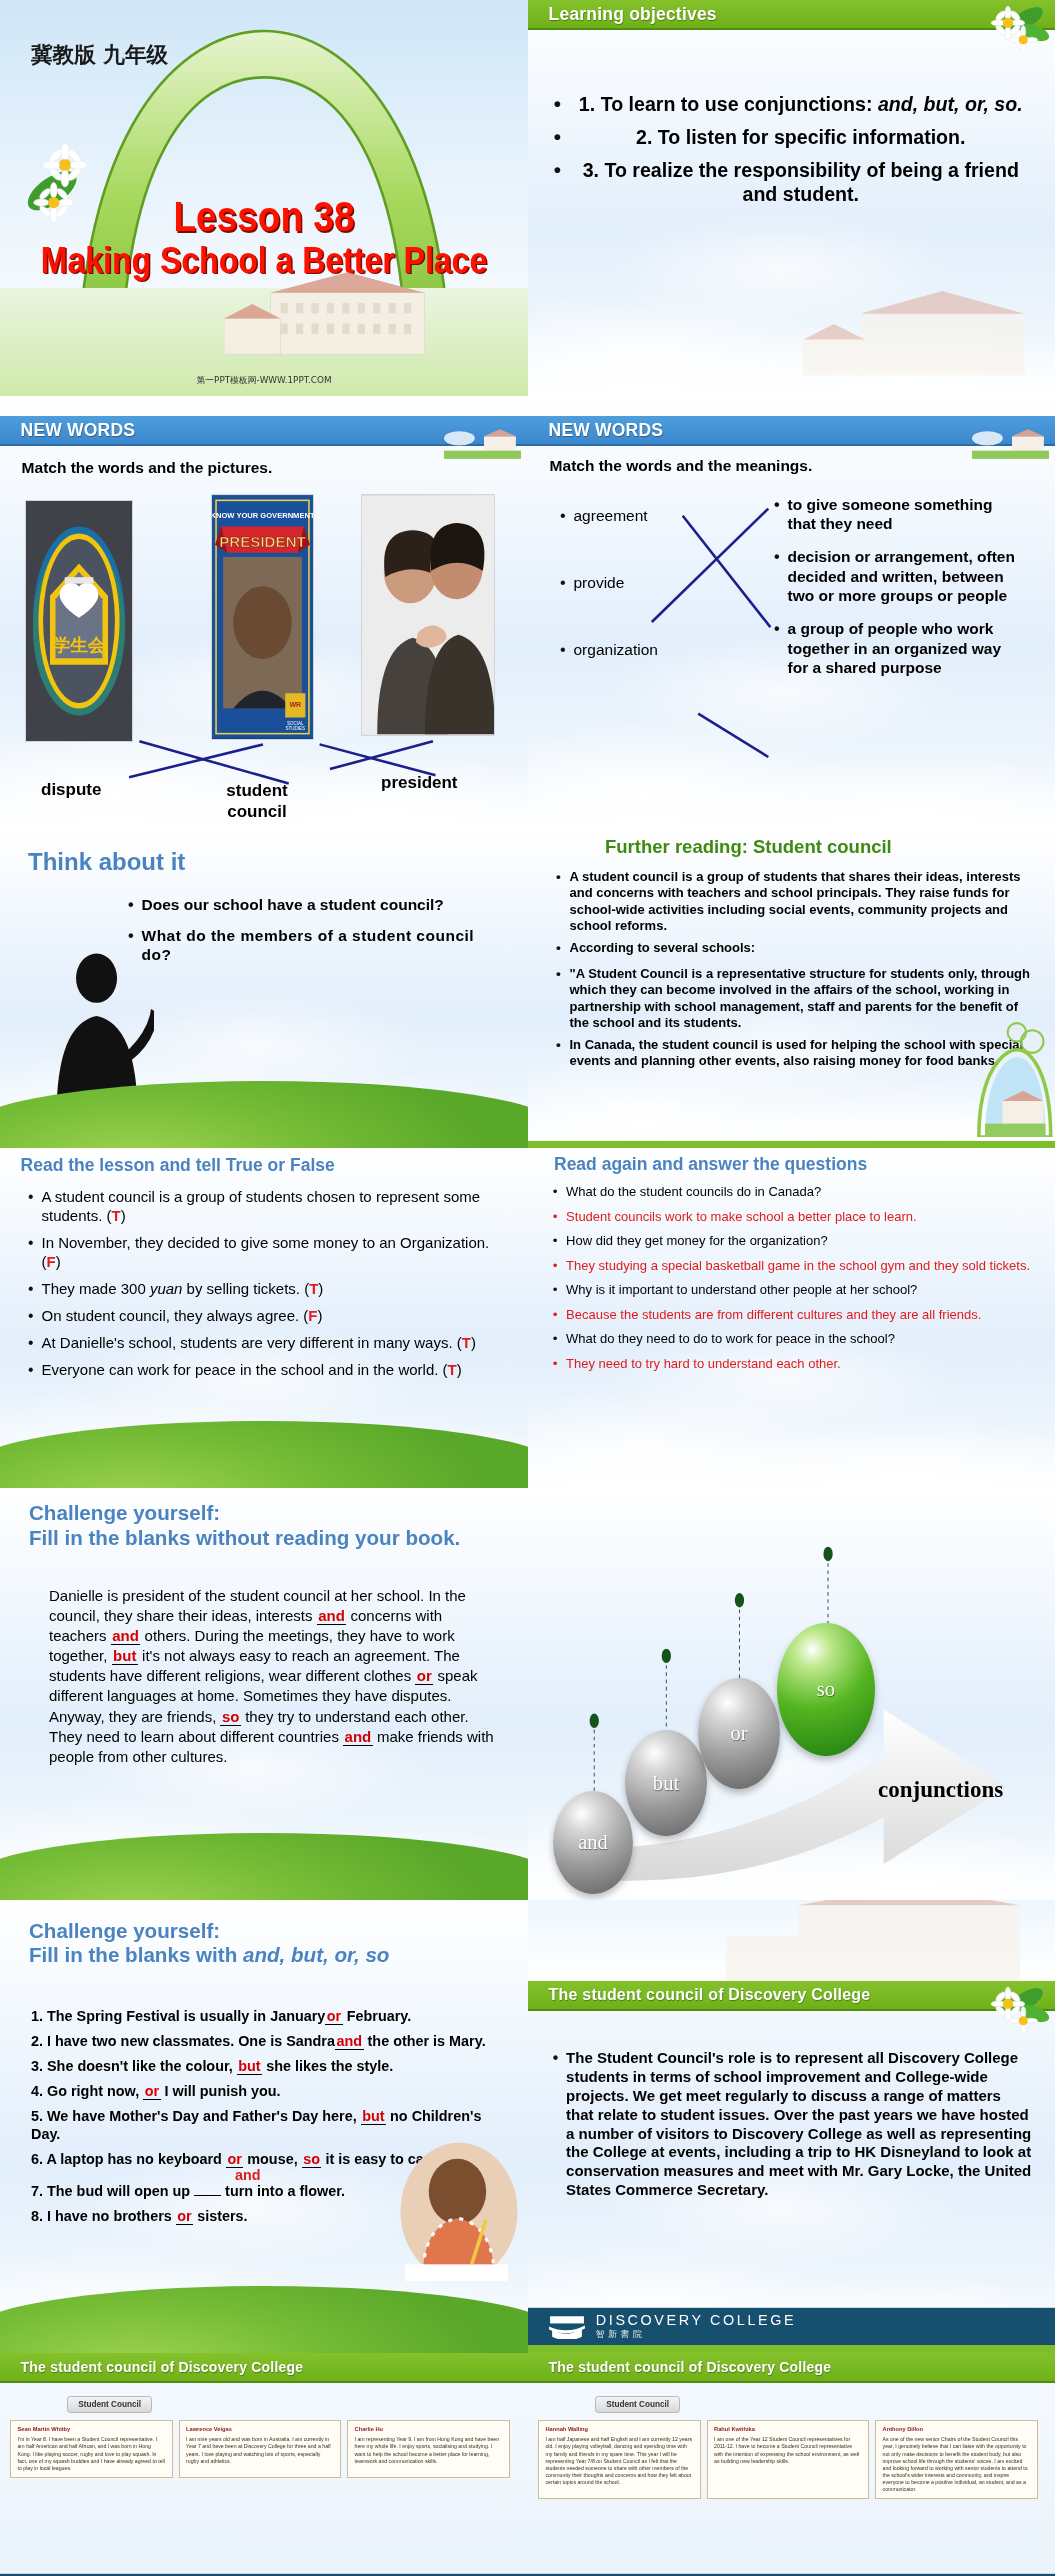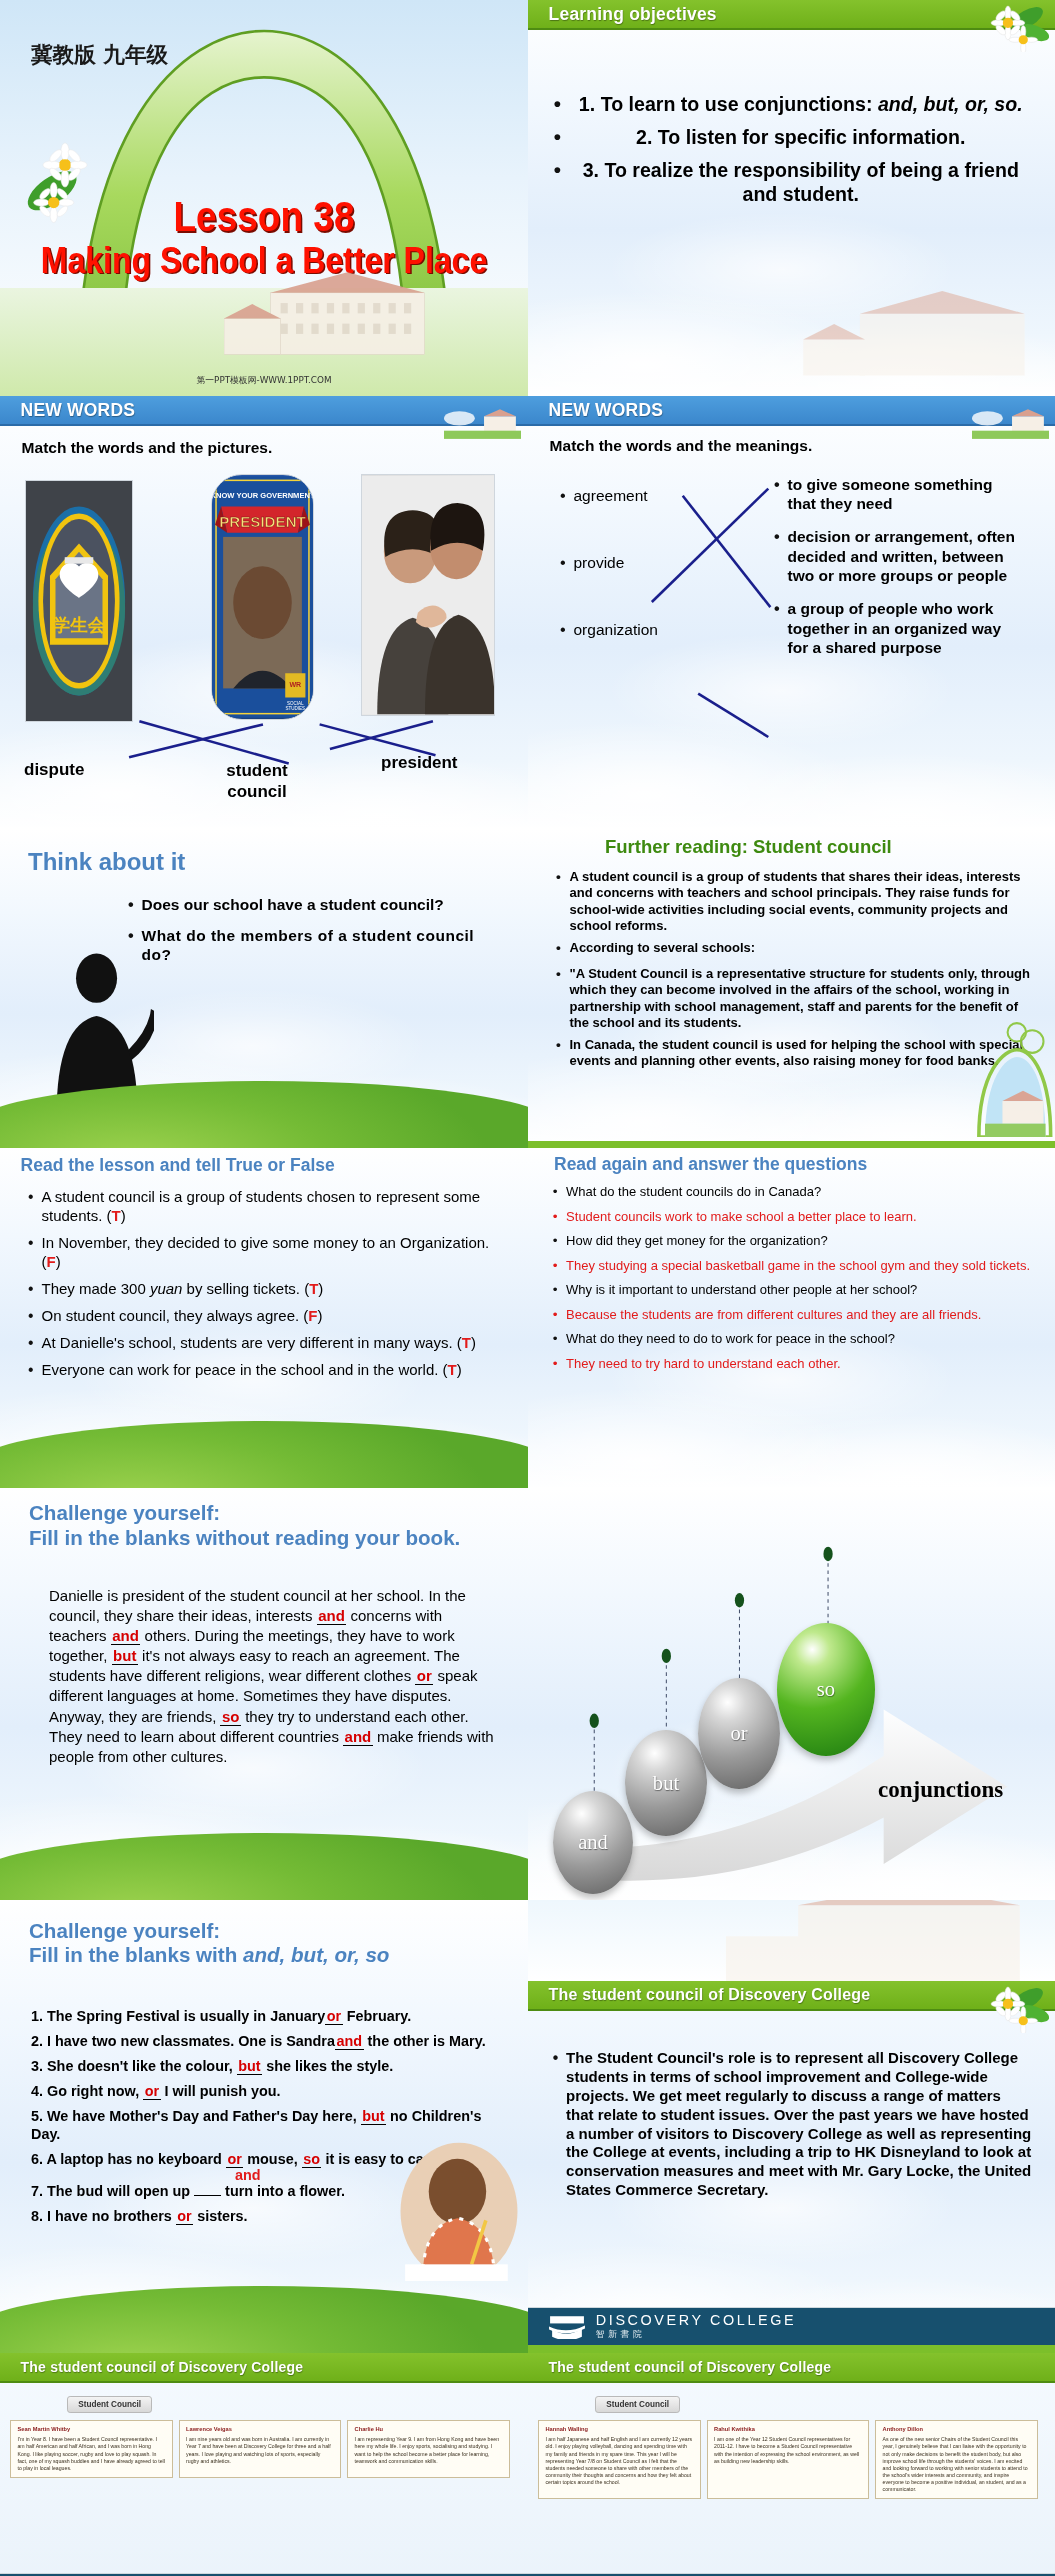--- a/index.html
+++ b/index.html
@@ -28,21 +28,21 @@
   }
 
   
   .banner { position:relative; height:30px; display:flex; align-items:center; }
   .banner .txt {
     font-size:17.5px; font-weight:bold; color:#fff; padding-left:20.6px;
     letter-spacing:0.2px; text-shadow:0.5px 0.5px 1px rgba(0,0,0,.35);
     white-space:nowrap;
   }
   .banner.green { background:linear-gradient(#84c22c,#6fb019); border-bottom:2.1px solid #4e8c12; }
-  .banner.blue  { background:linear-gradient(#4e9ede,#3b87cc); border-bottom:2.1px solid #2b6ba8; }
+  .banner.blue  { background:linear-gradient(#4e9ede,#3b87cc); border-bottom:2.1px solid #2b6ba8;margin-top:20px; }
 
   
   .corner-flower { position:absolute; right:7.2px; top:3.1px; width:77px; height:49px; }
 
   
   .pad { padding:13.4px 21.6px; }
   ul.bl { list-style:none; }
   ul.bl li { position:relative; padding-left:17.5px; margin-bottom:8.2px; line-height:1.26; }
   ul.bl li:before {
     content:"•"; position:absolute; left:4.1px; top:-1px; font-size:1.05em; color:#111;
@@ -57,21 +57,21 @@
   .blank { color:#d60000; font-weight:bold; border-bottom:1px solid #000; padding:0 1.5px; }
   .blank-empty { display:inline-block; min-width:27px; border-bottom:1px solid #000; }
 
   
   .matchwrap { position:relative; }
   .matchwrap svg { position:absolute; inset:0; width:100%; height:100%; pointer-events:none; }
 
   
   .pic { border:0.5px solid #cfd6dd; background:#e9eef3; position:relative; overflow:hidden; }
   .pic-sc { background:#3f4349; }
-  .pic-pres { background:linear-gradient(#2757a8,#19407e);border-radius:31px; }
+  .pic-pres { background:linear-gradient(#2757a8,#19407e); }
   .pic-disp { background:linear-gradient(120deg,#d9d9d9,#f3f3f3); }
 
   
   .dc-bar {
     position:absolute; left:0; right:0; bottom:0; height:38px;
     background:#17506e; display:flex; align-items:center; gap:9.3px; padding-left:18.5px;
     border-top:1.5px solid #cfd8dd;
   }
   .dc-logo { width:40px; height:25px; position:relative; }
   .dc-title { color:#fff; font-size:14.4px; letter-spacing:2.6px; font-weight:500; }
@@ -303,21 +303,21 @@
 
       <svg viewBox="0 0 1024 600">
         <g stroke="#1a1f8c" stroke-width="5" fill="none">
           <line x1="270" y1="486" x2="560" y2="568"></line>
           <line x1="510" y1="492" x2="250" y2="556"></line>
           <line x1="840" y1="486" x2="640" y2="540"></line>
           <line x1="620" y1="492" x2="845" y2="552"></line>
         </g>
       </svg>
 
-      <div style="position:absolute;left:24px;top:289px;font-size:17px;font-weight:bold">dispute</div>
+      <div style="position:absolute;left:41px;top:289px;font-size:17px;font-weight:bold">dispute</div>
       <div style="position:absolute;left:216px;top:289px;font-size:17px;font-weight:bold;width:82px;text-align:center;line-height:1.25">student council</div>
       <div style="position:absolute;left:381px;top:282px;font-size:17px;font-weight:bold">president</div>
     </div>
   </div>
 
   <div class="slide sky" style="height:433px">
     <div class="banner blue">
       <div class="txt">NEW WORDS</div>
       <svg class="corner-flower" viewBox="0 0 150 60">
         <ellipse cx="30" cy="20" rx="30" ry="14" fill="#ffffff" opacity=".8"></ellipse>

